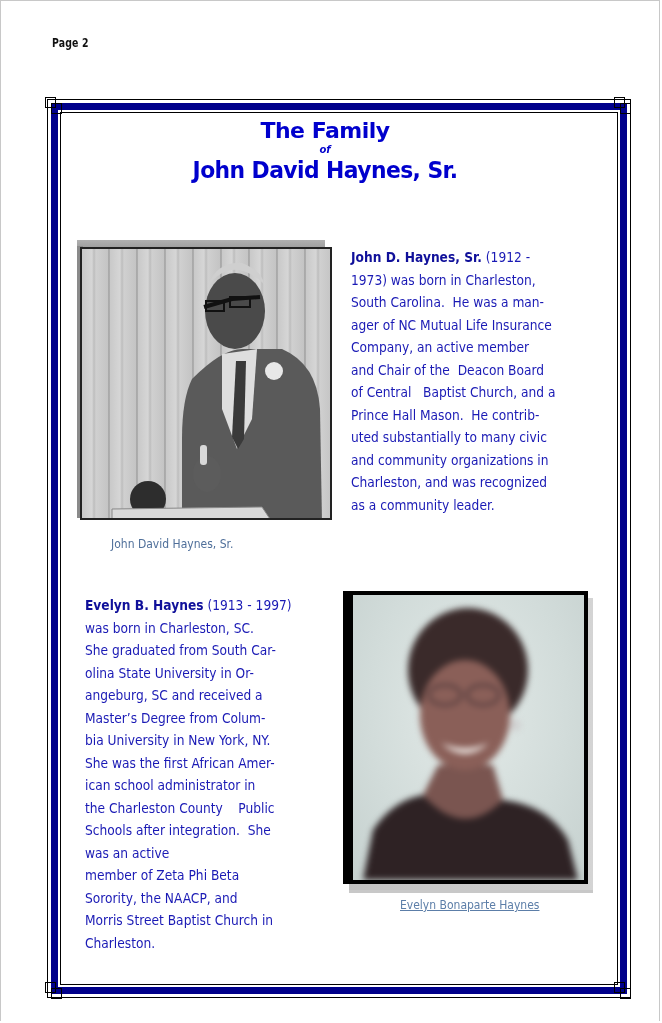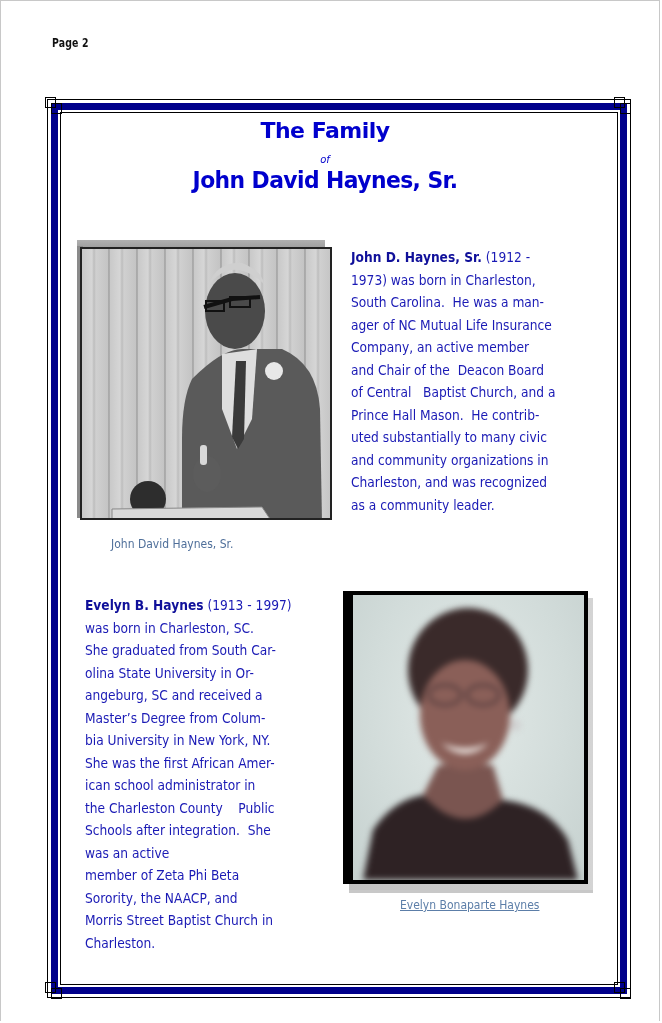--- a/index.html
+++ b/index.html
@@ -36,21 +36,21 @@
       position: absolute; width: 11px; height: 11px; border: 1.5px solid #000; box-sizing: border-box; background: transparent;
     }
     .corner .sq1 { left: 0; top: 0; }
     .corner .sq2 { left: 6px; top: 6px; }
 
     
     .title-block { position: absolute; left: 60px; top: 118px; width: 530px; text-align: center; color: #0000cd; }
     .title-main {
       font-family: "DejaVu Sans", sans-serif; font-weight: bold; font-size: 22px; letter-spacing: -0.5px; line-height: 26px;
     }
-    .title-of { font-family: "DejaVu Sans", sans-serif; font-weight: normal; font-style: italic; font-size: 10px; line-height: 12px; margin-top: 10px; }
+    .title-of { font-family: "DejaVu Sans", sans-serif; font-weight: bold; font-style: italic; font-size: 10px; line-height: 12px; }
     .title-name {
       font-family: "DejaVu Sans", sans-serif; font-weight: bold; font-size: 23px; letter-spacing: -0.6px; line-height: 28px;
       transform: scaleX(0.95);
     }
 
     
     .photo1-shadow {
       position: absolute; left: 77px; top: 240px; width: 248px; height: 10px;
       background: linear-gradient(#b0b0b0, #9a9a9a);
     }

